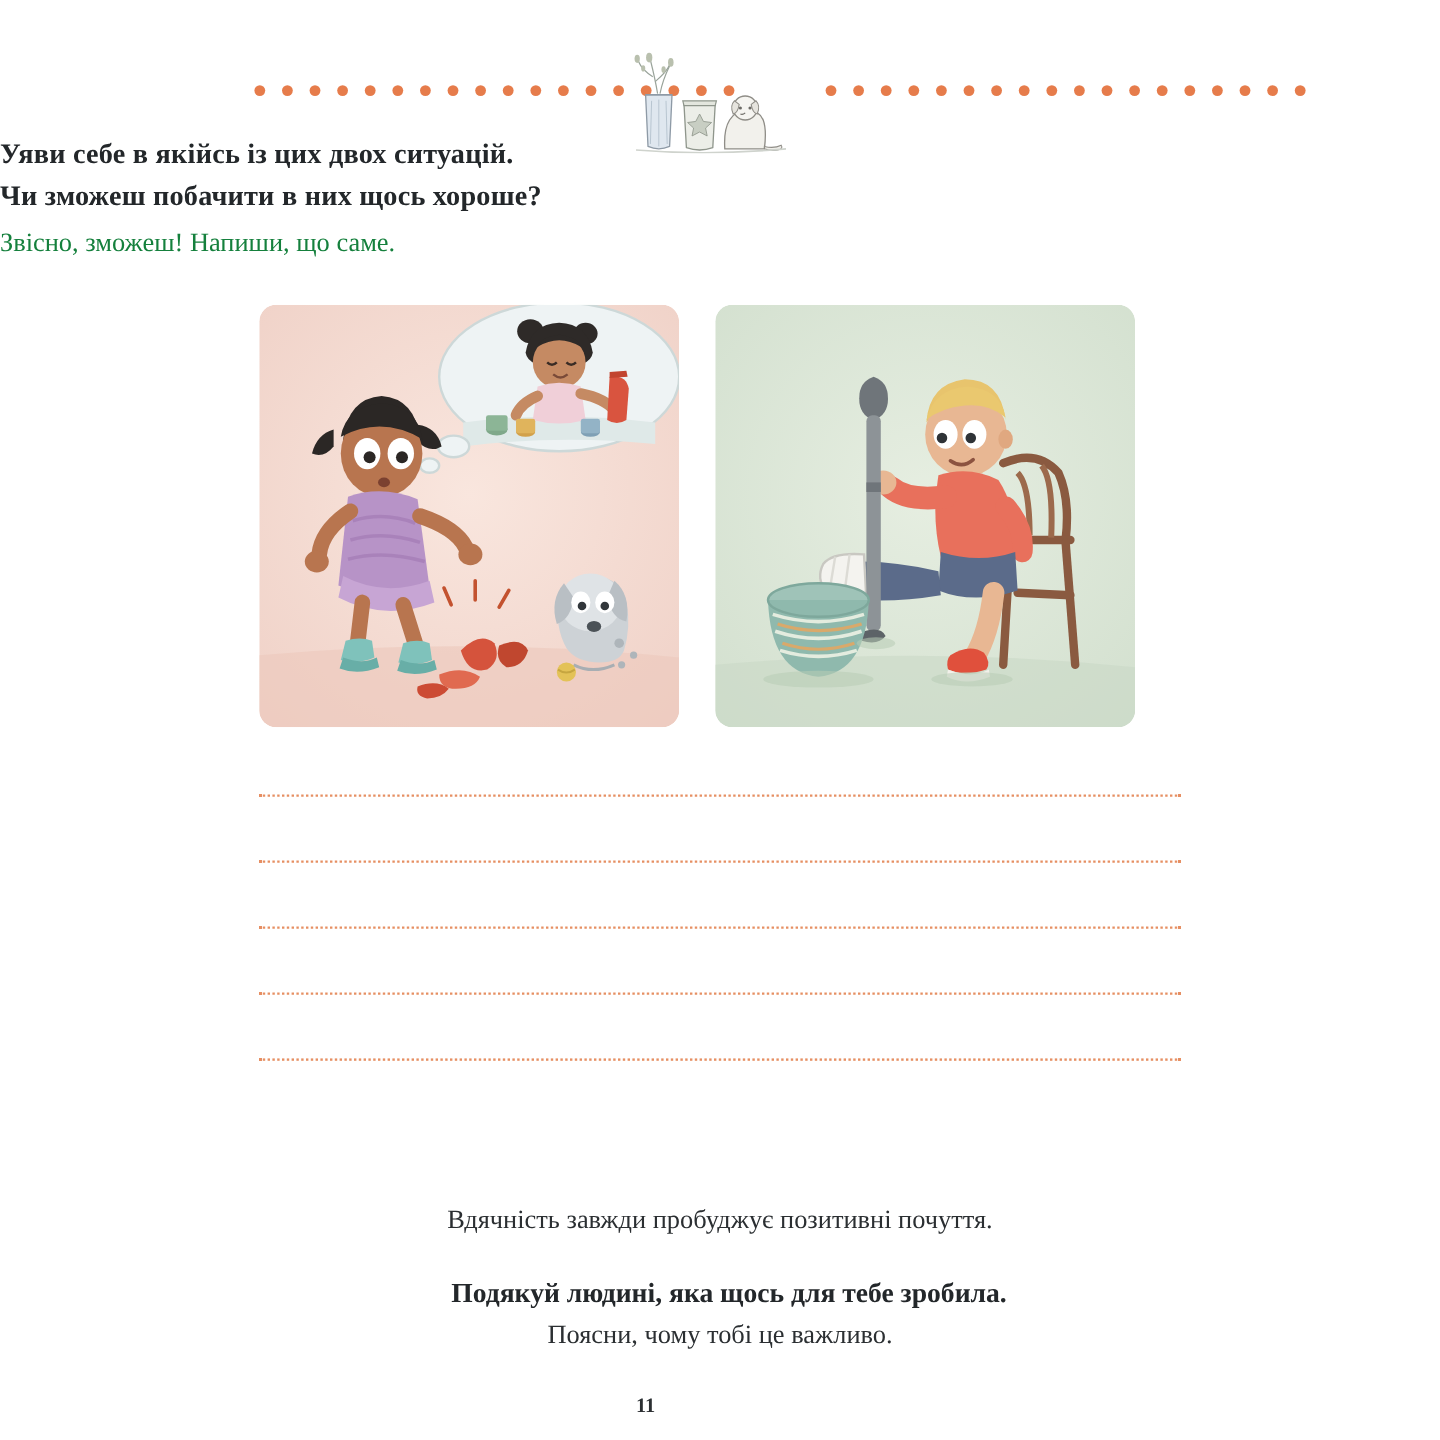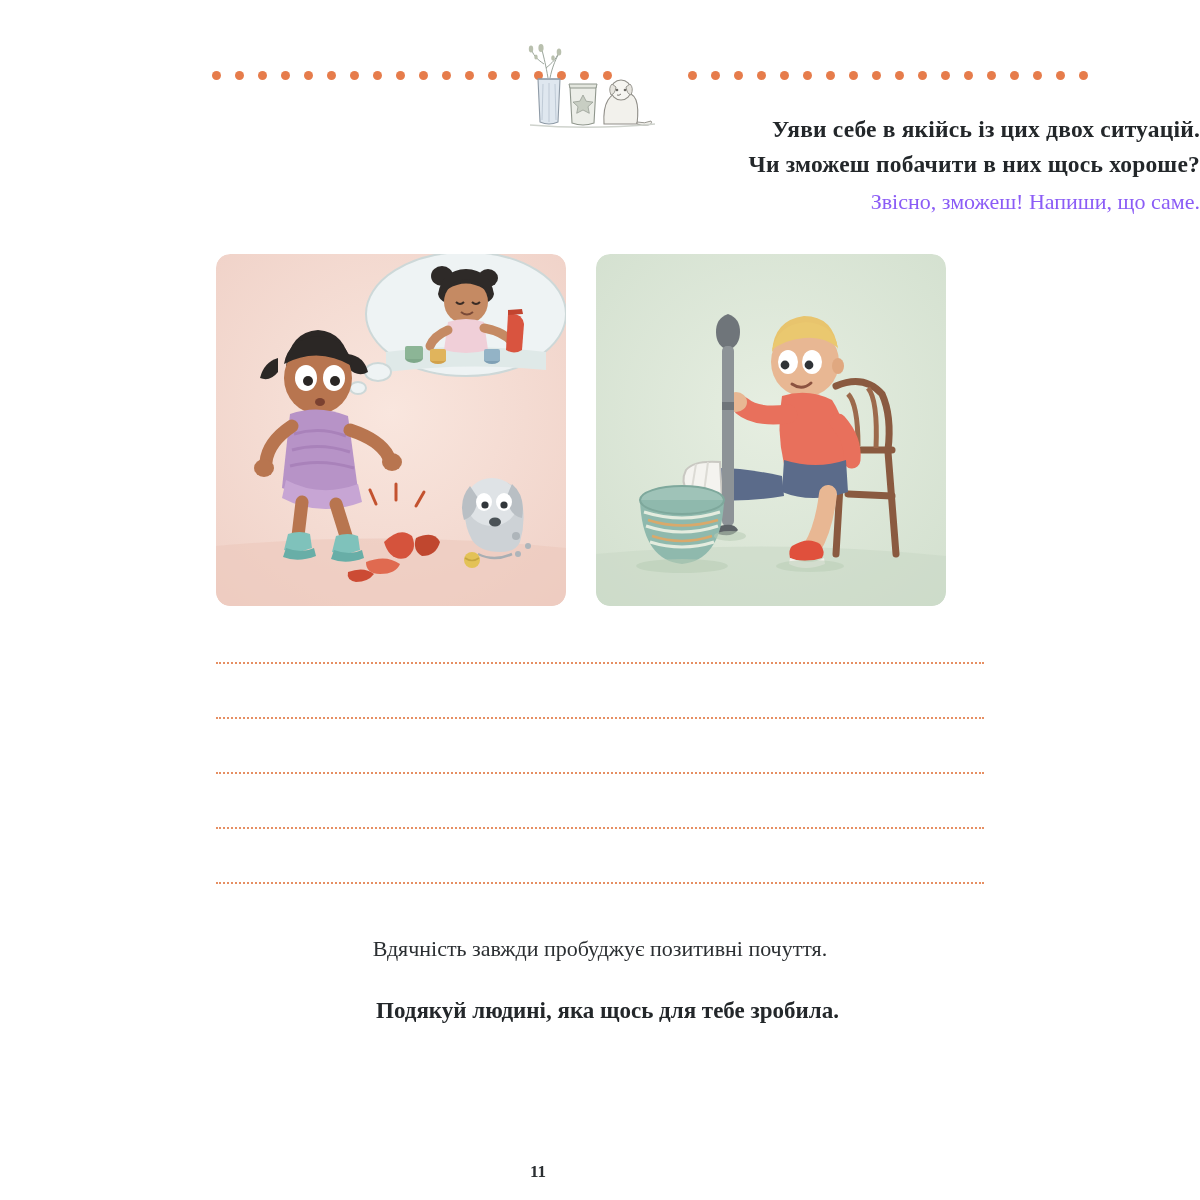--- a/index.html
+++ b/index.html
@@ -56,36 +56,35 @@
     width: 200px;
     height: 90px;
   }
 
   
   .intro {
     position: absolute;
     top: 112px;
     left: 0;
     width: 1200px;
-    text-align: right;
+    text-align: left;
   }
   .intro .line1,
   .intro .line2 {
     font-weight: bold;
     font-size: 23.5px;
     letter-spacing: .2px;
     line-height: 35px;
     color: #23272a;
   }
   .intro .line3 {
     font-size: 22px;
     line-height: 36px;
-    color: #8b5cf6;
+    color: #15803d;
     margin-top: 2px;
-    padding-left: 44px;
   }
 
   
   .illos {
     position: absolute;
     top: 254px;
     left: 216px;
     width: 740px;
     height: 352px;
   }
@@ -109,21 +108,21 @@
   .write-line {
     height: 0;
     border-top: 2px dotted #e58a5b;
     margin-bottom: 53px;
     opacity: .95;
   }
 
   
   .closing {
     position: absolute;
-    top: 932px;
+    top: 999px;
     left: 0;
     width: 1200px;
     text-align: center;
   }
   .closing .c1 {
     font-size: 22px;
     line-height: 34px;
     color: #2b2f32;
   }
   .closing .c2 {
@@ -478,16 +477,17 @@
     <div class="write-line"></div>
     <div class="write-line"></div>
     <div class="write-line"></div>
     <div class="write-line"></div>
     <div class="write-line"></div>
   </div>
 
   <div class="closing">
     <div class="c1">Вдячність завжди пробуджує позитивні почуття.</div>
     <div class="c2">Подякуй людині, яка щось для тебе зробила.</div>
+    <div class="c3">Поясни, чому тобі це важливо.</div>
   </div>
 
   <div class="page-number">11</div>
 </div>
 
 </body></html>

